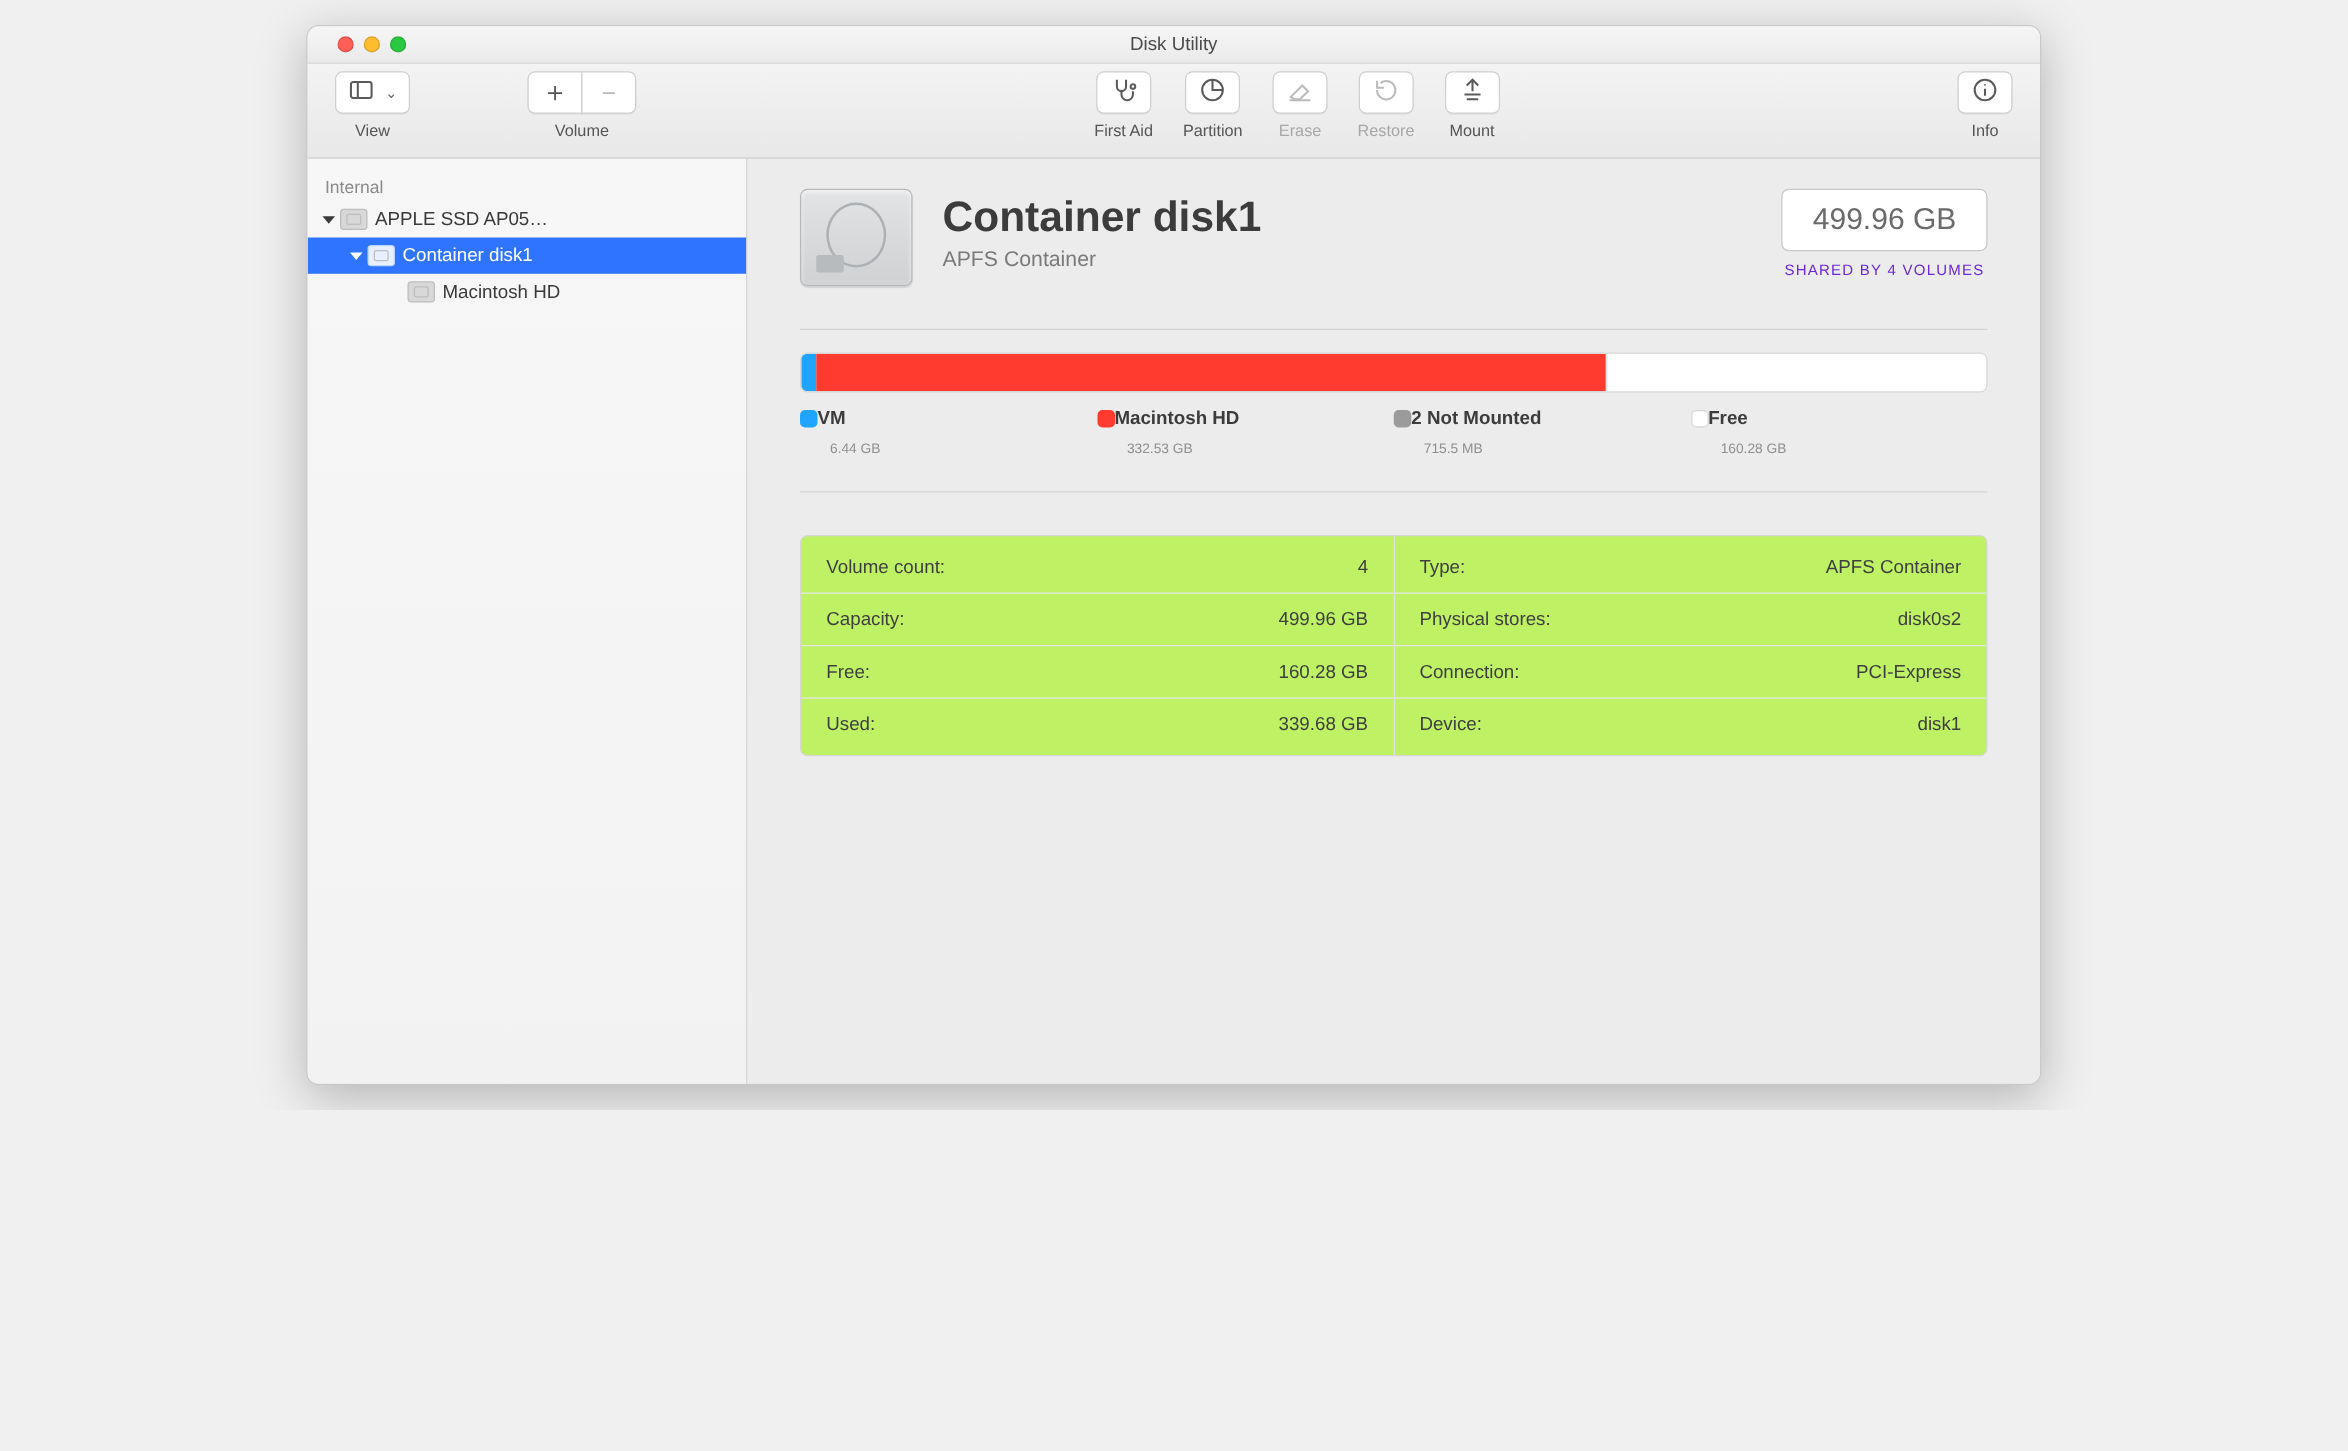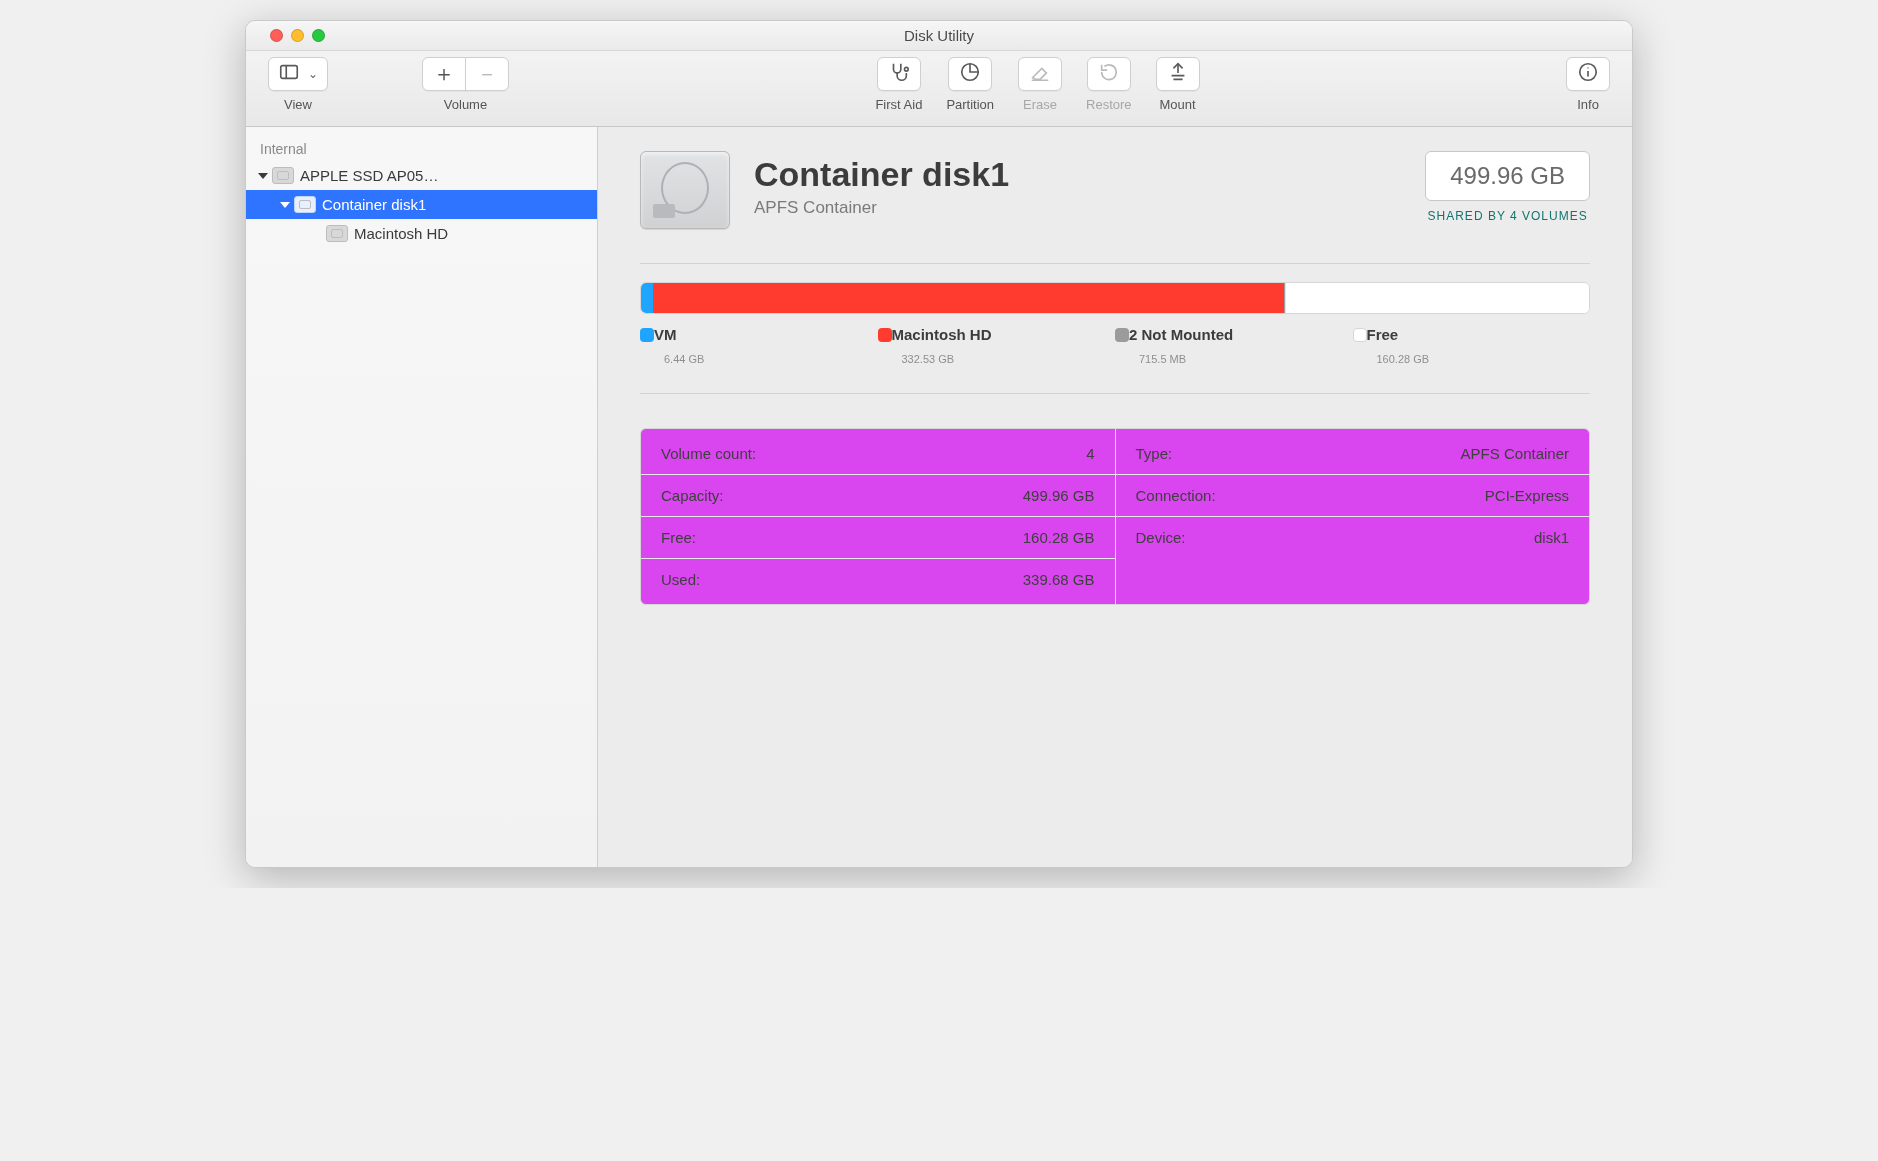--- a/index.html
+++ b/index.html
@@ -102,38 +102,38 @@
     border:1px solid #b8b8b8; position:relative;
     box-shadow: inset 0 2px 4px rgba(255,255,255,.6), 0 1px 1px rgba(0,0,0,.1);
   }
   .disk-img::before{content:"";position:absolute;top:10px;left:20px;right:20px;bottom:14px;border:2px solid #aeb1b4;border-radius:50%;}
   .disk-img::after{content:"";position:absolute;top:52px;left:12px;width:22px;height:14px;background:#b8bbbe;border-radius:2px;}
   .hdr-main { flex:1; padding-top:4px;}
   .hdr-title { font-size: 34px; font-weight: 700; color:#3c3c3c;}
   .hdr-sub { font-size: 17px; color:#7a7a7a; margin-top:4px;}
   .hdr-cap { text-align:center; }
   .cap-box { border:1px solid #c7c7c7; background:#fff; border-radius:6px; padding:10px 24px; font-size:24px; color:#6a6a6a;}
-  .cap-sub { font-size:12px; letter-spacing:1px; color:#0f766e; margin-top:8px; }
+  .cap-sub { font-size:12px; letter-spacing:1px; color:#6d28d9; margin-top:8px; }
 
   .divider { height:1px; background:#d3d3d3; margin: 34px 0 18px; }
 
   .usage-bar {
     height:32px; border:1px solid #d6d6d6; border-radius:6px; background:#fff;
     display:flex; overflow:hidden;
   }
   .seg { height:100%; }
   .legend { display:flex; margin-top:12px; }
   .leg-item { width:25%; }
   .leg-top { display:flex; align-items:center; font-size:15px; font-weight:600; color:#3c3c3c;}
   .sw { width:14px; height:14px; border-radius:4px; }
   .leg-sub { font-size:11px; color:#8f8f8f; margin-top:10px; margin-left:24px;}
 
   .info-table {
     margin-top: 34px;
-    border:1px solid #d6d6d6; border-radius:6px; background:#d946ef;
+    border:1px solid #d6d6d6; border-radius:6px; background:#bef264;
     display:flex;
   }
   .col { flex:1; padding: 4px 0;}
   .col:first-child { border-right:1px solid #e0e0e0; }
   .kv { display:flex; justify-content:space-between; padding:12px 20px; font-size:15px; color:#3f3f3f;}
   .kv + .kv { border-top:1px solid #e6e6e6;gap:19px;}
   .kv .k{}
   .kv .v{ color:#3f3f3f;}
 
   
@@ -375,20 +375,24 @@
               <span class="k">Used:</span>
               <span class="v">339.68 GB</span>
             </div>
           </div>
         <div class="col" id="col-right">
             <div class="kv">
               <span class="k">Type:</span>
               <span class="v">APFS Container</span>
             </div>
             <div class="kv">
+              <span class="k">Physical stores:</span>
+              <span class="v">disk0s2</span>
+            </div>
+            <div class="kv">
               <span class="k">Connection:</span>
               <span class="v">PCI-Express</span>
             </div>
             <div class="kv">
               <span class="k">Device:</span>
               <span class="v">disk1</span>
             </div>
           </div>
       </div>
 

